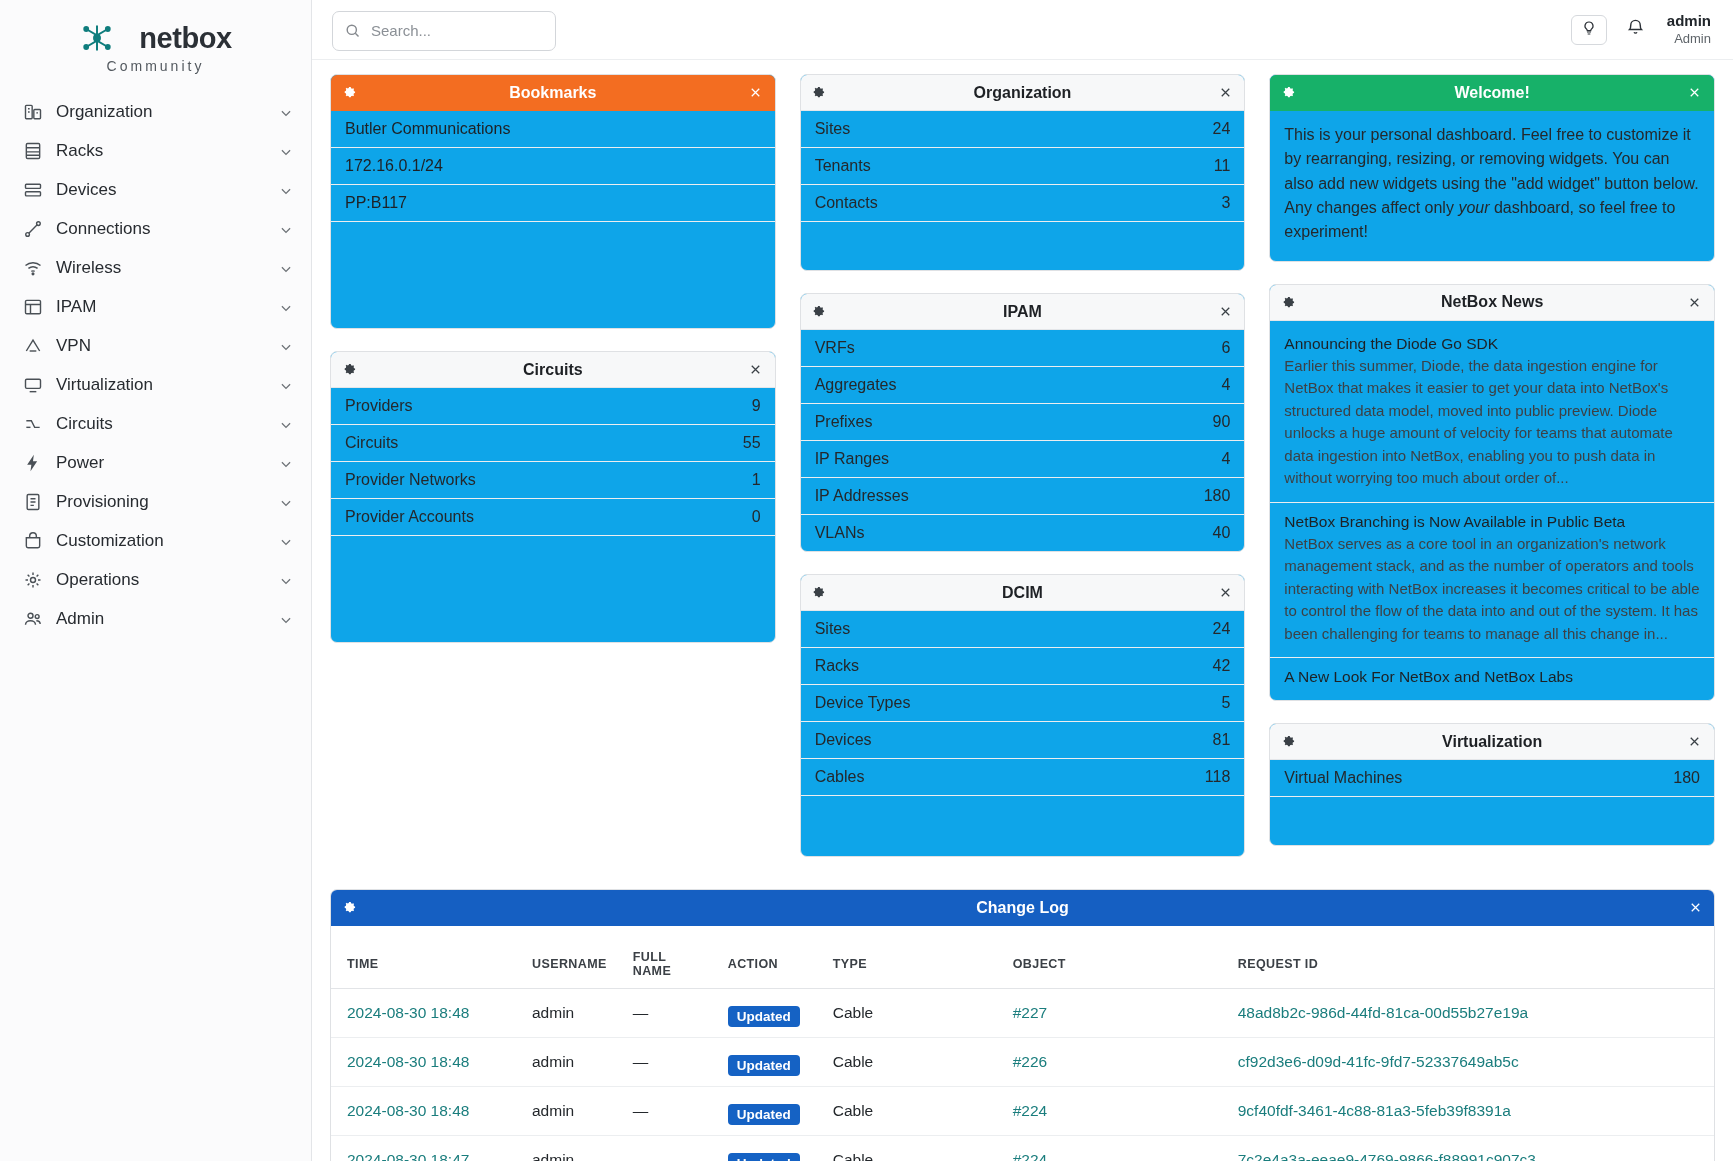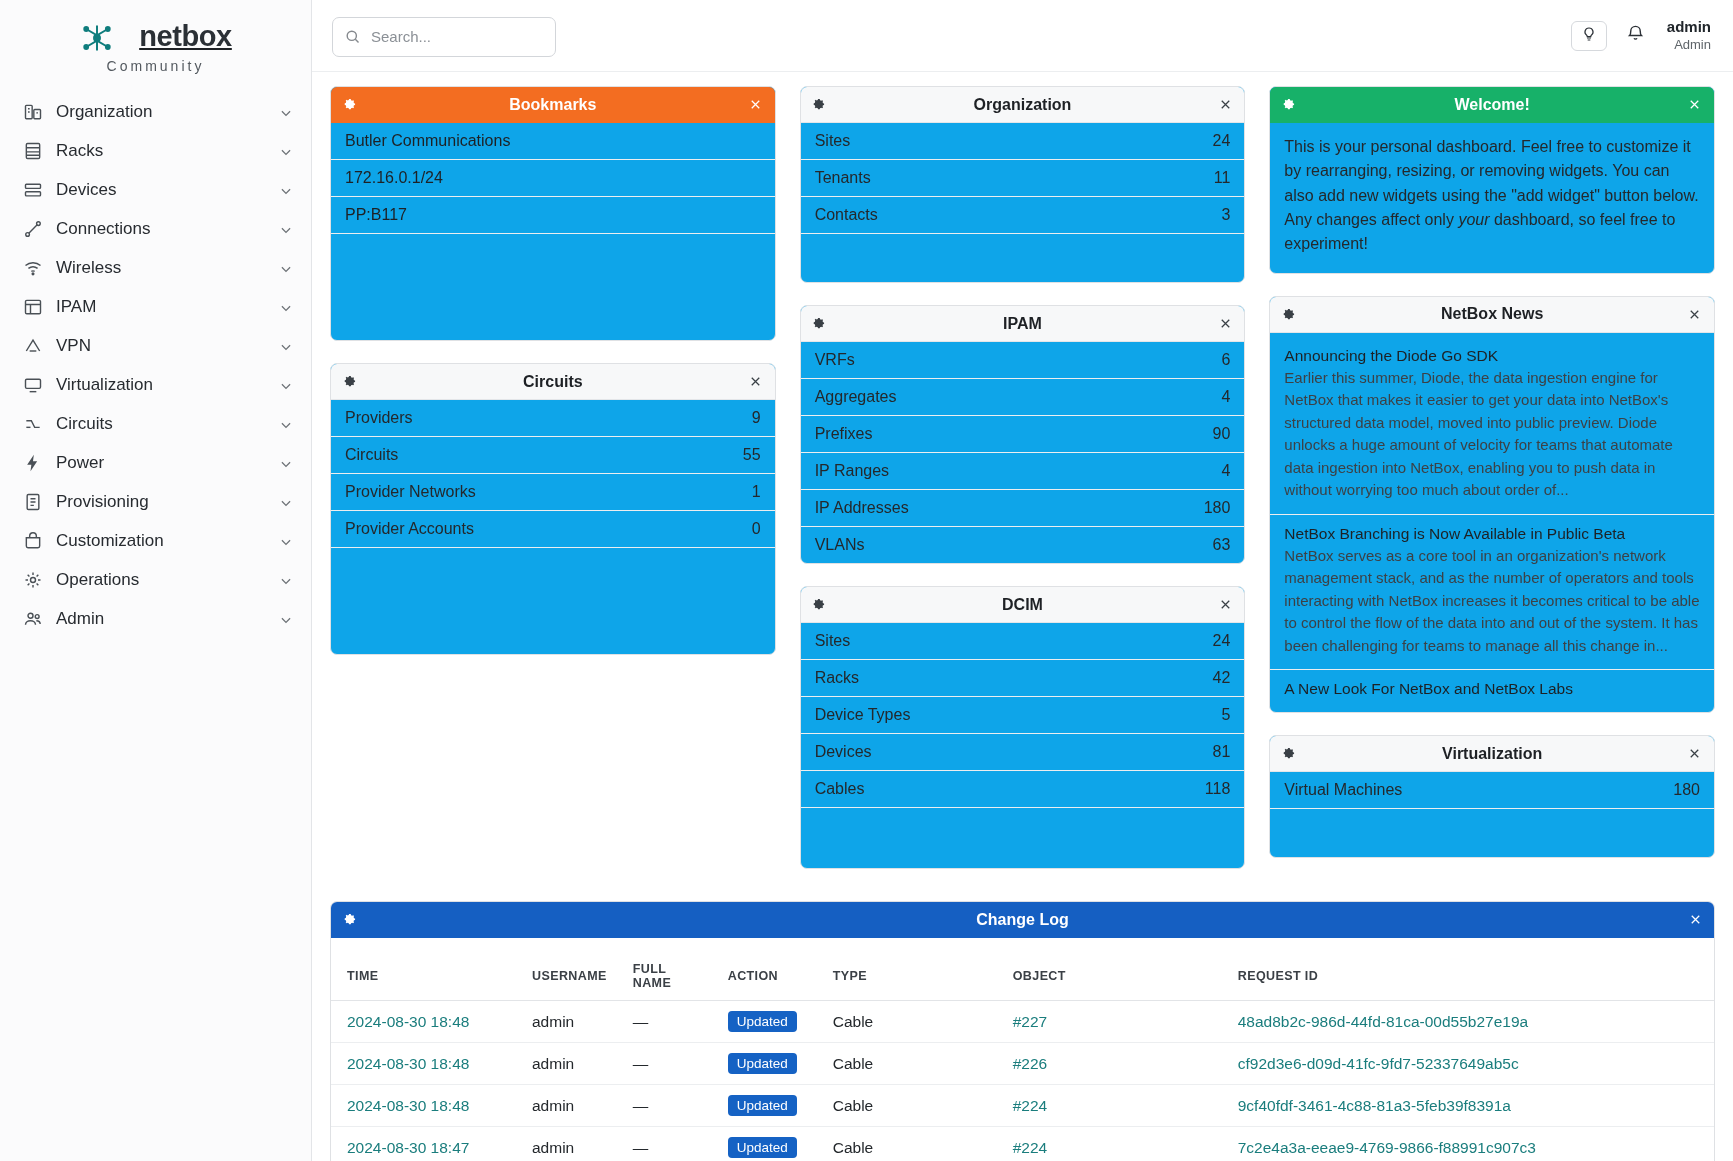--- a/index.html
+++ b/index.html
@@ -27,23 +27,22 @@
     padding-top: 8px;
   }
   .brand {
     display: flex;
     flex-direction: column;
     align-items: center;
     padding: 12px 0 18px 0;
   }
   .brand-row {
     display: flex;
-    align-items: flex-start;
+    align-items: center;
     gap: 24px;
-    text-decoration: underline;
   }
   .brand-logo { width: 36px; height: 36px; }
   .brand-name {
     font-size: 29px;
     font-weight: 700;
     color: #2b3036;
     letter-spacing: -0.4px;
   }
   .brand-sub {
     margin-top: 2px;
@@ -79,21 +78,21 @@
     flex: none;
   }
 
   
   .main {
     flex: 1;
     background: #ffffff;
     min-width: 0;
   }
   .topbar {
-    height: 72px;
+    height: 60px;
     display: flex;
     align-items: center;
     padding: 0 22px 0 20px;
     border-bottom: 1px solid #eceef0;
   }
   .search-wrap {
     position: relative;
     width: 224px;
     margin-top: 2px;
   }
@@ -269,23 +268,24 @@
     border-bottom: 1px solid #eceef0;
     color: #24282c;
     white-space: nowrap;
   }
   .lnk { color: #1a7d7d; text-decoration: none; }
   .badge-updated {
     display: inline-block;
     background: #1562c4;
     color: #fff;
     font-size: 13.5px;
-    font-weight: 400;
+    font-weight: 700;
     border-radius: 4px;
     padding: 3px 9px;
+    margin-top: 7px;
   }
   .col-time { width: 185px; }
   .col-user { width: 100px; }
   .col-full { width: 95px; }
   .col-action { width: 105px; }
   .col-type { width: 180px; }
   .col-object { width: 225px; }
 </style>
 </head>
 <body>
@@ -694,21 +694,21 @@
             <div class="list-row">
               <span>IP Ranges</span>
               <span class="val">4</span>
             </div>
             <div class="list-row">
               <span>IP Addresses</span>
               <span class="val">180</span>
             </div>
             <div class="list-row">
               <span>VLANs</span>
-              <span class="val">63</span>
+              <span class="val">40</span>
             </div>
           </div>
         </div>
 
         <div class="card">
           <div class="card-head">
             <span class="gear">
               <svg viewBox="0 0 24 24" width="15" height="15" fill="currentColor">
                   <path d="M12 8.5A3.5 3.5 0 1 0 12 15.5 3.5 3.5 0 0 0 12 8.5zm9-.5-1.9-.5a7.6 7.6 0 0 0-.8-1.9l1-1.7-1.7-1.7-1.7 1a7.6 7.6 0 0 0-1.9-.8L13.5 0h-3l-.5 1.9a7.6 7.6 0 0 0-1.9.8l-1.7-1L4.7 3.4l1 1.7a7.6 7.6 0 0 0-.8 1.9L3 7.5v3l1.9.5c.2.7.5 1.3.8 1.9l-1 1.7 1.7 1.7 1.7-1c.6.3 1.2.6 1.9.8l.5 1.9h3l.5-1.9c.7-.2 1.3-.5 1.9-.8l1.7 1 1.7-1.7-1-1.7c.3-.6.6-1.2.8-1.9l1.9-.5v-3z" transform="translate(0 3) scale(0.92)"></path>
                 </svg>

